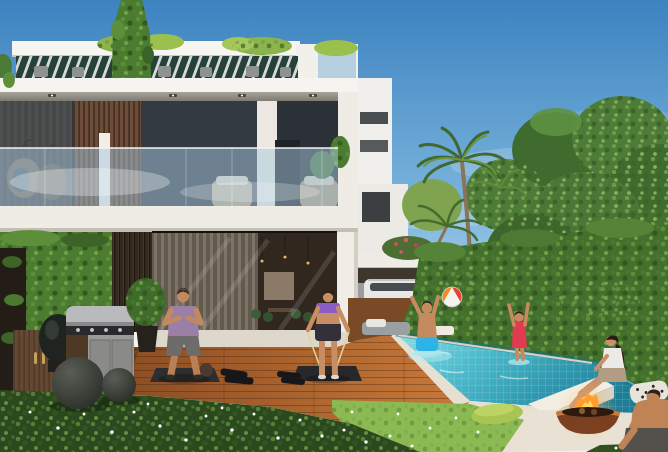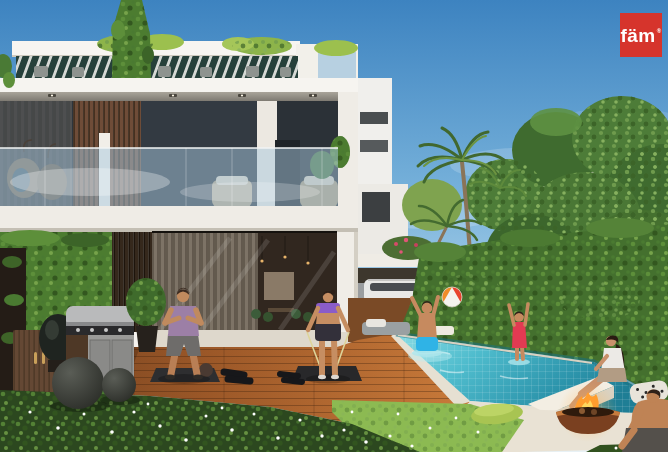--- a/index.html
+++ b/index.html
@@ -582,17 +582,13 @@
     <circle cx="653" cy="396" r="6.6" fill="#bf8355"></circle>
     <path d="M647,394 q4,-7 12,-3 q2,2 1,6 q-5,-6 -13,-3" fill="#2e2018"></path>
   </g>
 
   <g>
     <ellipse cx="497" cy="414" rx="26" ry="10" fill="#a8c452" transform="rotate(-6 497 414)"></ellipse>
     <ellipse cx="494" cy="410" rx="20" ry="6" fill="#bcd465" transform="rotate(-6 494 410)"></ellipse>
   </g>
 </svg>
 
-<div class="logo">
-  <span>fäm</span>
-      <sup>®</sup>
 </div>
-</div>
 
 </body></html>

